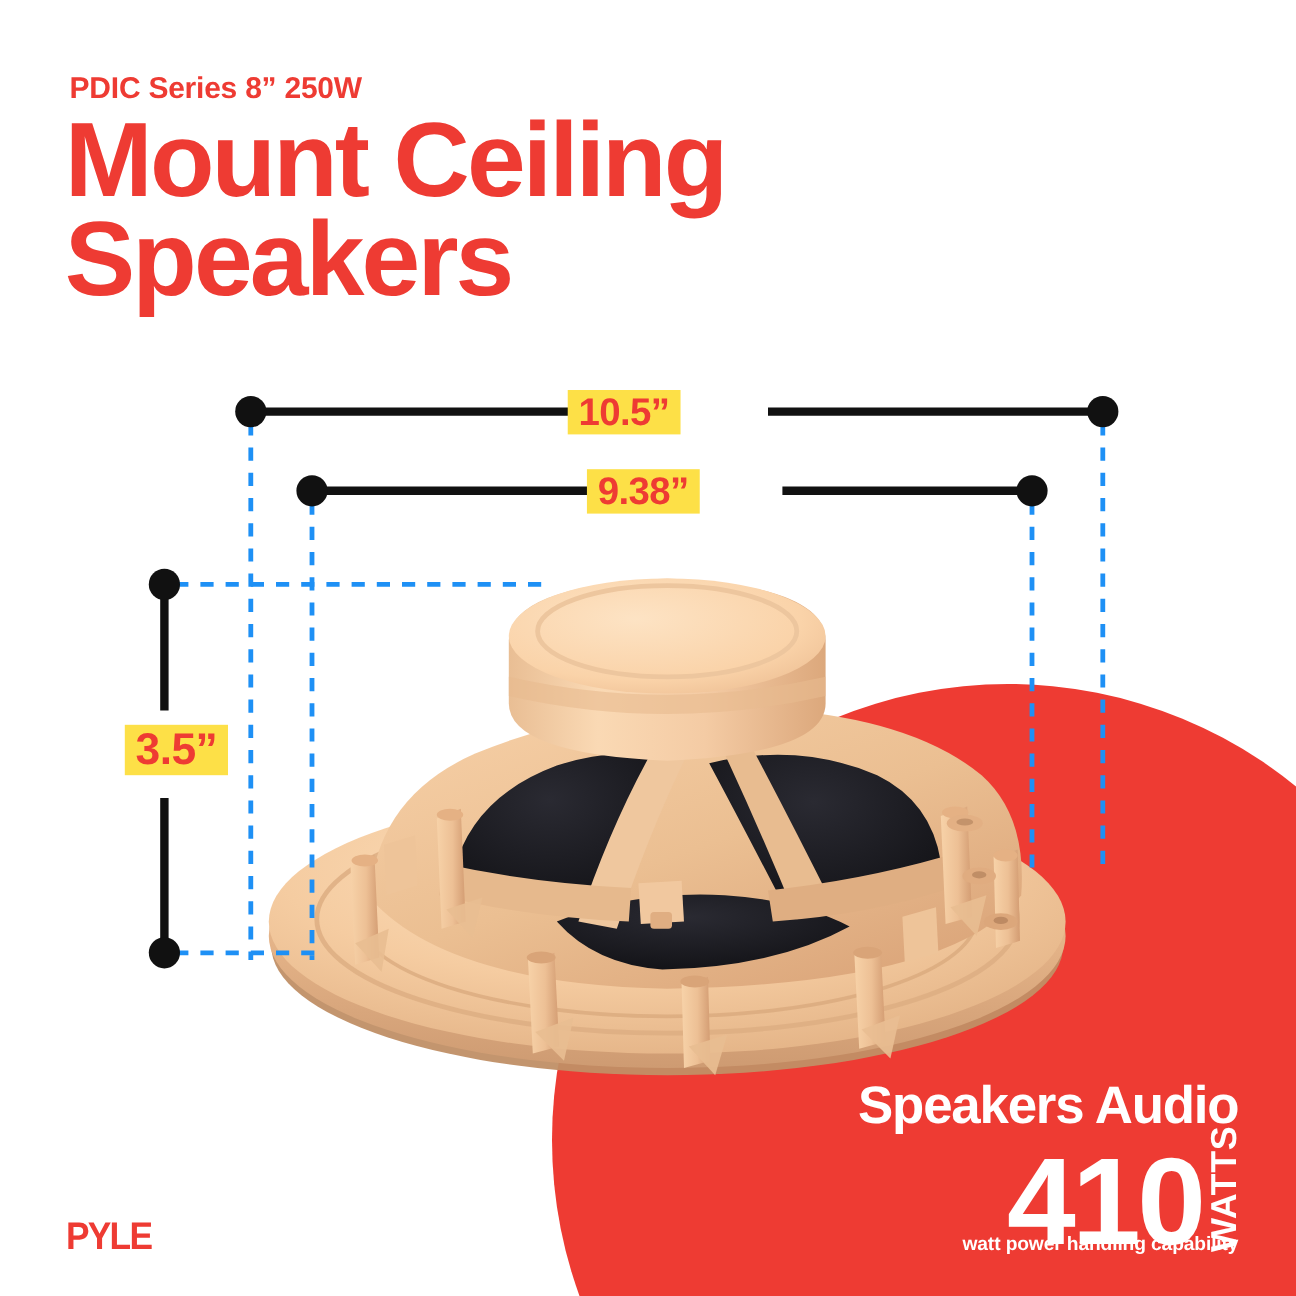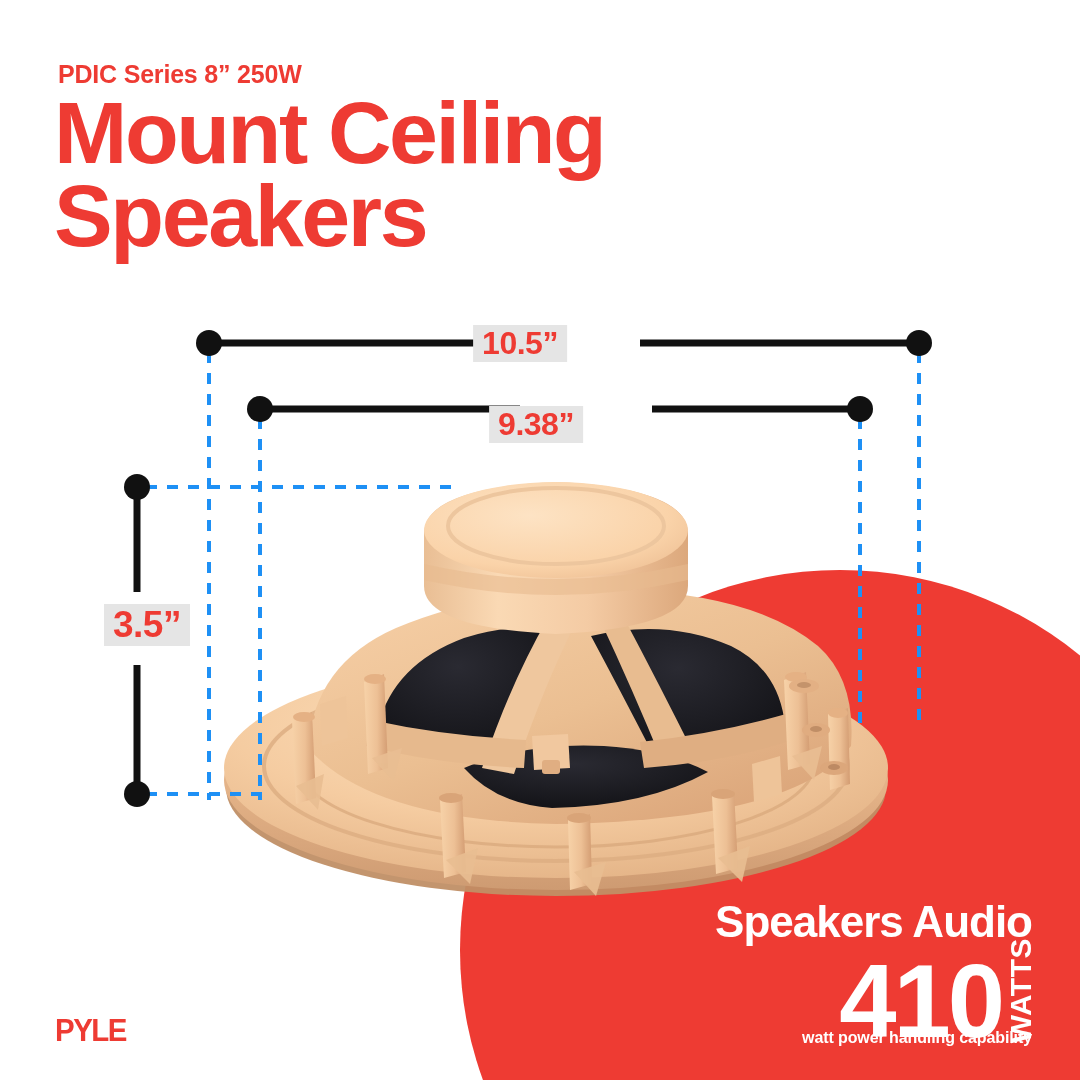--- a/index.html
+++ b/index.html
@@ -57,27 +57,27 @@
 
   
   #dims { position:absolute; left:0; top:0; z-index:7; }
 
   .dimlabel {
     position:absolute;
     color:var(--brand);
     font-weight:bold;
     font-size:32px;
     letter-spacing:-0.5px;
-    background:#e5e5e5;
+    background:#fde047;
     padding:0 9px;
     z-index:8;
     white-space:nowrap;
   }
   #lbl-105 { left:520px; top:325px; transform:translateX(-50%); }
-  #lbl-938 { left:536px; top:406px; transform:translateX(-50%); }
+  #lbl-938 { left:536px; top:391px; transform:translateX(-50%); }
   #lbl-35  { left:104px; top:604px; font-size:37px; }
 
   
   #product {
     position:absolute;
     left:196px; top:468px;
     width:730px; height:430px;
     z-index:4;
   }
 

